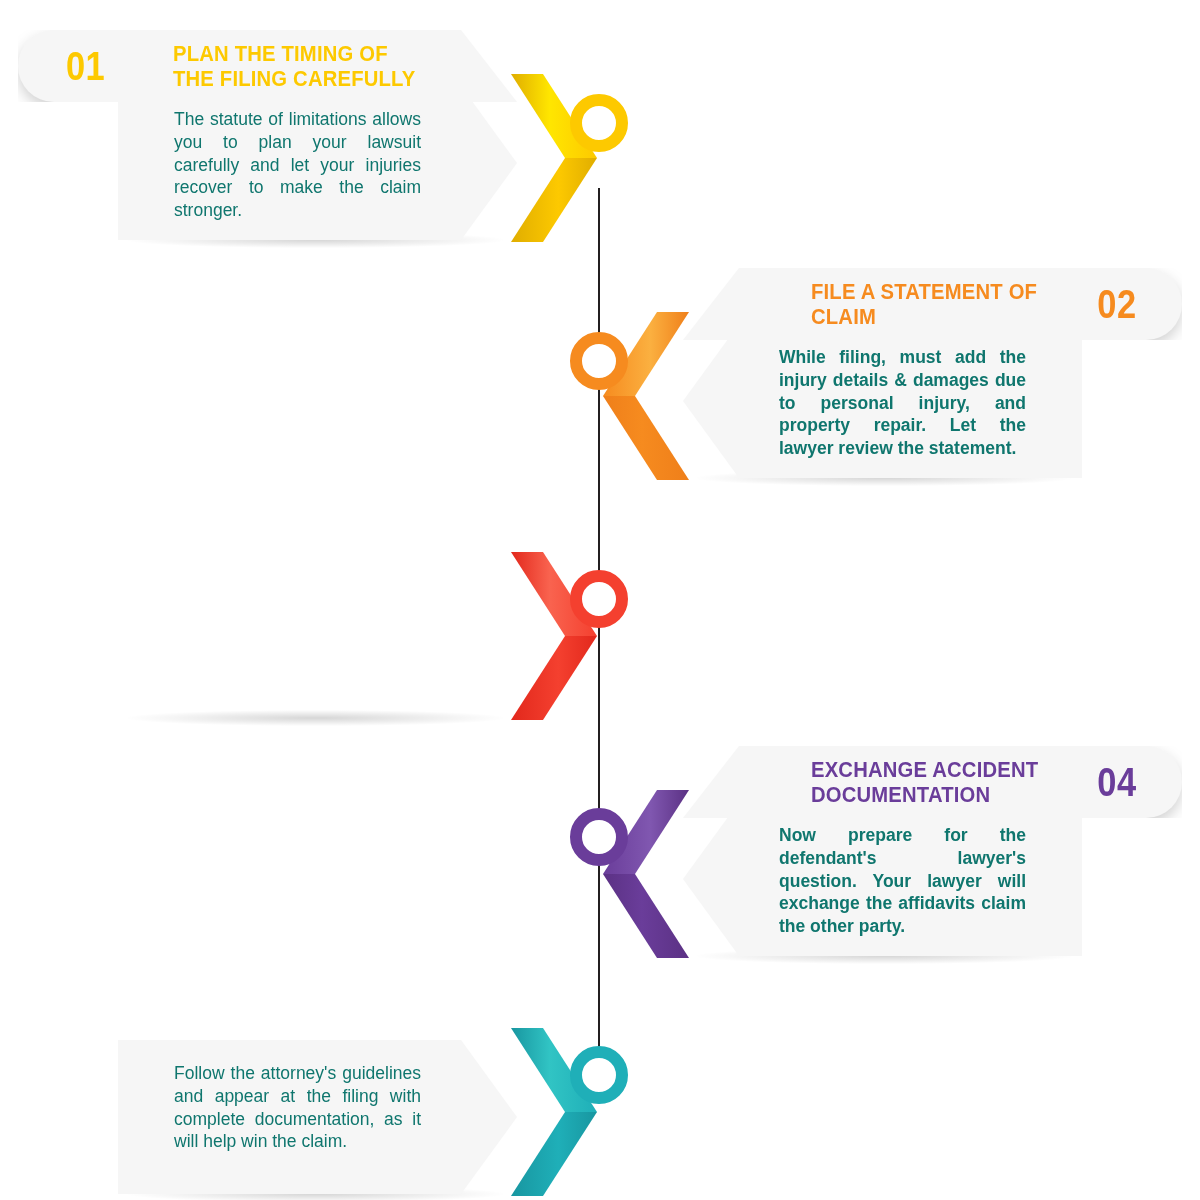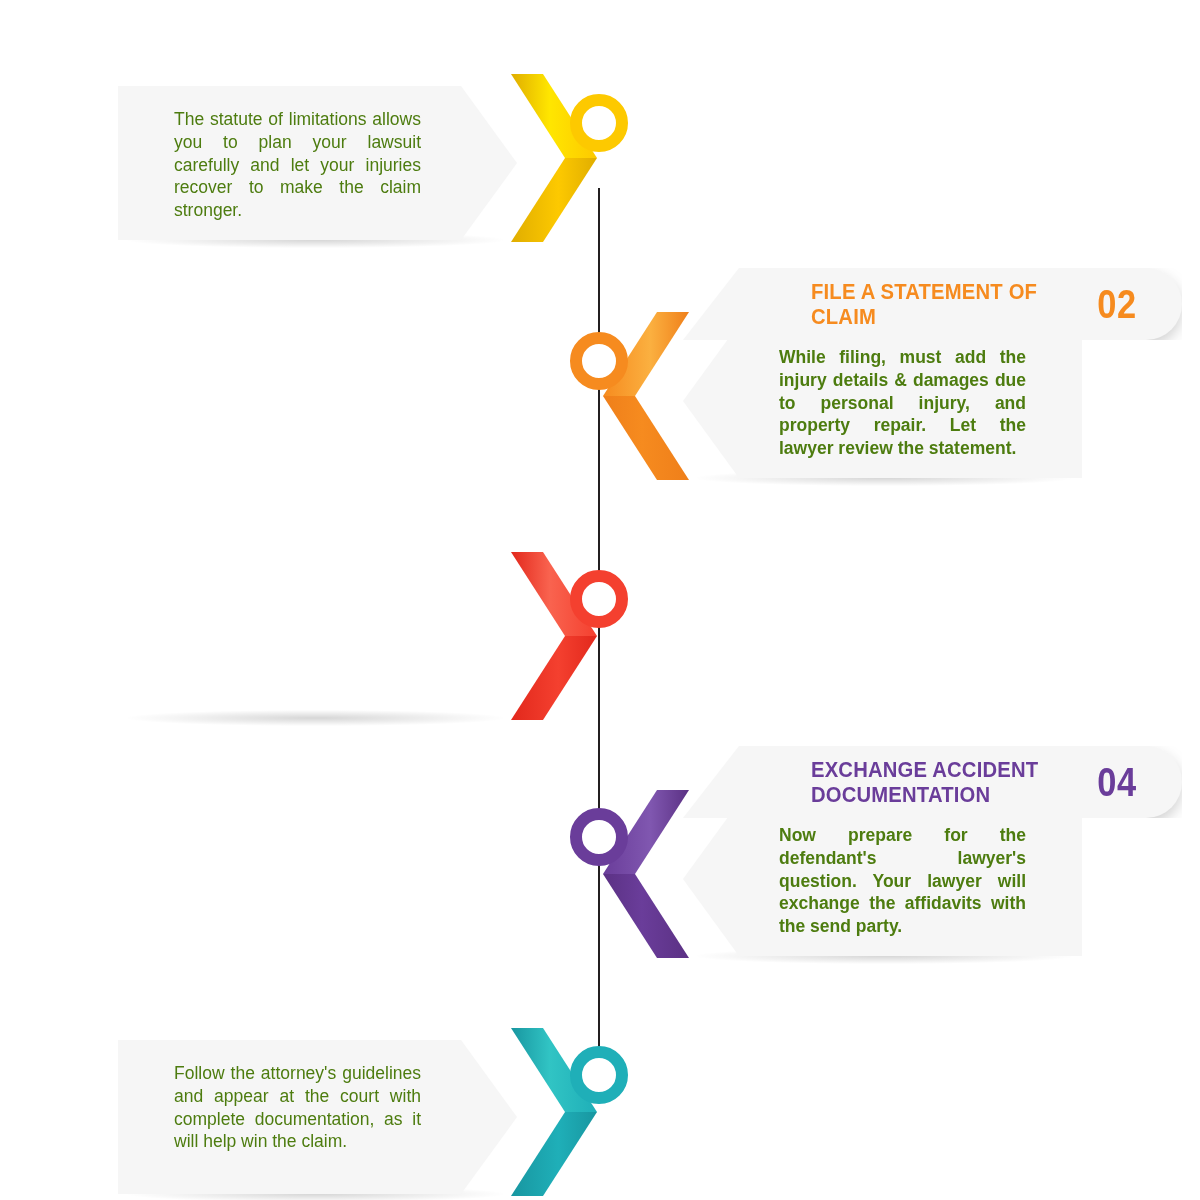--- a/index.html
+++ b/index.html
@@ -121,21 +121,21 @@
     transform-origin:left top;
     white-space:pre-line;
   }
   .step.left  .title{ left:155px; width:300px; }
   .step.right .title{ left:128px; width:310px; }
 
   
   .desc{
     font-size:17.5px;
     line-height:1.3;
-    color:#4d7c0f;
+    color:#0f766e;
     text-align:justify;
     text-justify:inter-word;
     margin:0;
     white-space:pre-line;
   }
 
   
   .arrow{
     position:absolute;
     top:44px;
@@ -183,20 +183,25 @@
           <g>
             <path d="M0,0 L32,0 L86,84 L54,84 Z" fill="url(#gt0)"></path>
             <path d="M54,84 L86,84 L32,168 L0,168 Z" fill="url(#gb0)"></path>
           </g>
         </svg>
       </div>
       <div class="card-wrap">
         <div class="card-body">
           <p class="desc">The statute of limitations allows you to plan your lawsuit carefully and let your injuries recover to make the claim stronger.</p>
         </div>
+        <div class="card-head">
+          <div class="num" style="color: rgb(253, 201, 0);">01</div>
+          <div class="title" style="color: rgb(253, 201, 0);">PLAN THE TIMING OF
+THE FILING CAREFULLY</div>
+        </div>
       </div>
       <div class="smudge"></div>
     </div>
     <div class="step right" style="top: 268px;">
       <div class="arrow">
         <svg viewBox="0 0 86 168" preserveAspectRatio="none">
           <defs>
             <linearGradient id="gt1" x1="0" y1="0" x2="1" y2="0">
               <stop offset="0%" stop-color="#ef7f1a"></stop>
               <stop offset="45%" stop-color="#fbb040"></stop>
@@ -267,21 +272,21 @@
             </linearGradient>
           </defs>
           <g transform="scale(-1,1) translate(-86,0)">
             <path d="M0,0 L32,0 L86,84 L54,84 Z" fill="url(#gt3)"></path>
             <path d="M54,84 L86,84 L32,168 L0,168 Z" fill="url(#gb3)"></path>
           </g>
         </svg>
       </div>
       <div class="card-wrap">
         <div class="card-body">
-          <p class="desc">Now prepare for the defendant's lawyer's question.  Your lawyer will exchange the affidavits with the send party.</p>
+          <p class="desc">Now prepare for the defendant's lawyer's question.  Your lawyer will exchange the affidavits claim the other party.</p>
         </div>
         <div class="card-head">
           <div class="num" style="color: rgb(106, 61, 154);">04</div>
           <div class="title" style="color: rgb(106, 61, 154);">EXCHANGE ACCIDENT
 DOCUMENTATION</div>
         </div>
       </div>
       <div class="smudge"></div>
     </div>
     <div class="step left" style="top: 984px;">
@@ -300,21 +305,21 @@
             </linearGradient>
           </defs>
           <g>
             <path d="M0,0 L32,0 L86,84 L54,84 Z" fill="url(#gt4)"></path>
             <path d="M54,84 L86,84 L32,168 L0,168 Z" fill="url(#gb4)"></path>
           </g>
         </svg>
       </div>
       <div class="card-wrap">
         <div class="card-body">
-          <p class="desc">Follow the attorney's guidelines and appear at the court with complete documentation, as it will help win the claim.</p>
+          <p class="desc">Follow the attorney's guidelines and appear at the filing with complete documentation, as it will help win the claim.</p>
         </div>
       </div>
       <div class="smudge"></div>
     </div>
   </div>
 
 <div id="nodes-root">
     <div class="node-ring" style="top: 94px; border-color: rgb(253, 201, 0);"></div>
     <div class="node-ring" style="top: 332px; border-color: rgb(246, 139, 31);"></div>
     <div class="node-ring" style="top: 570px; border-color: rgb(244, 64, 47);"></div>

